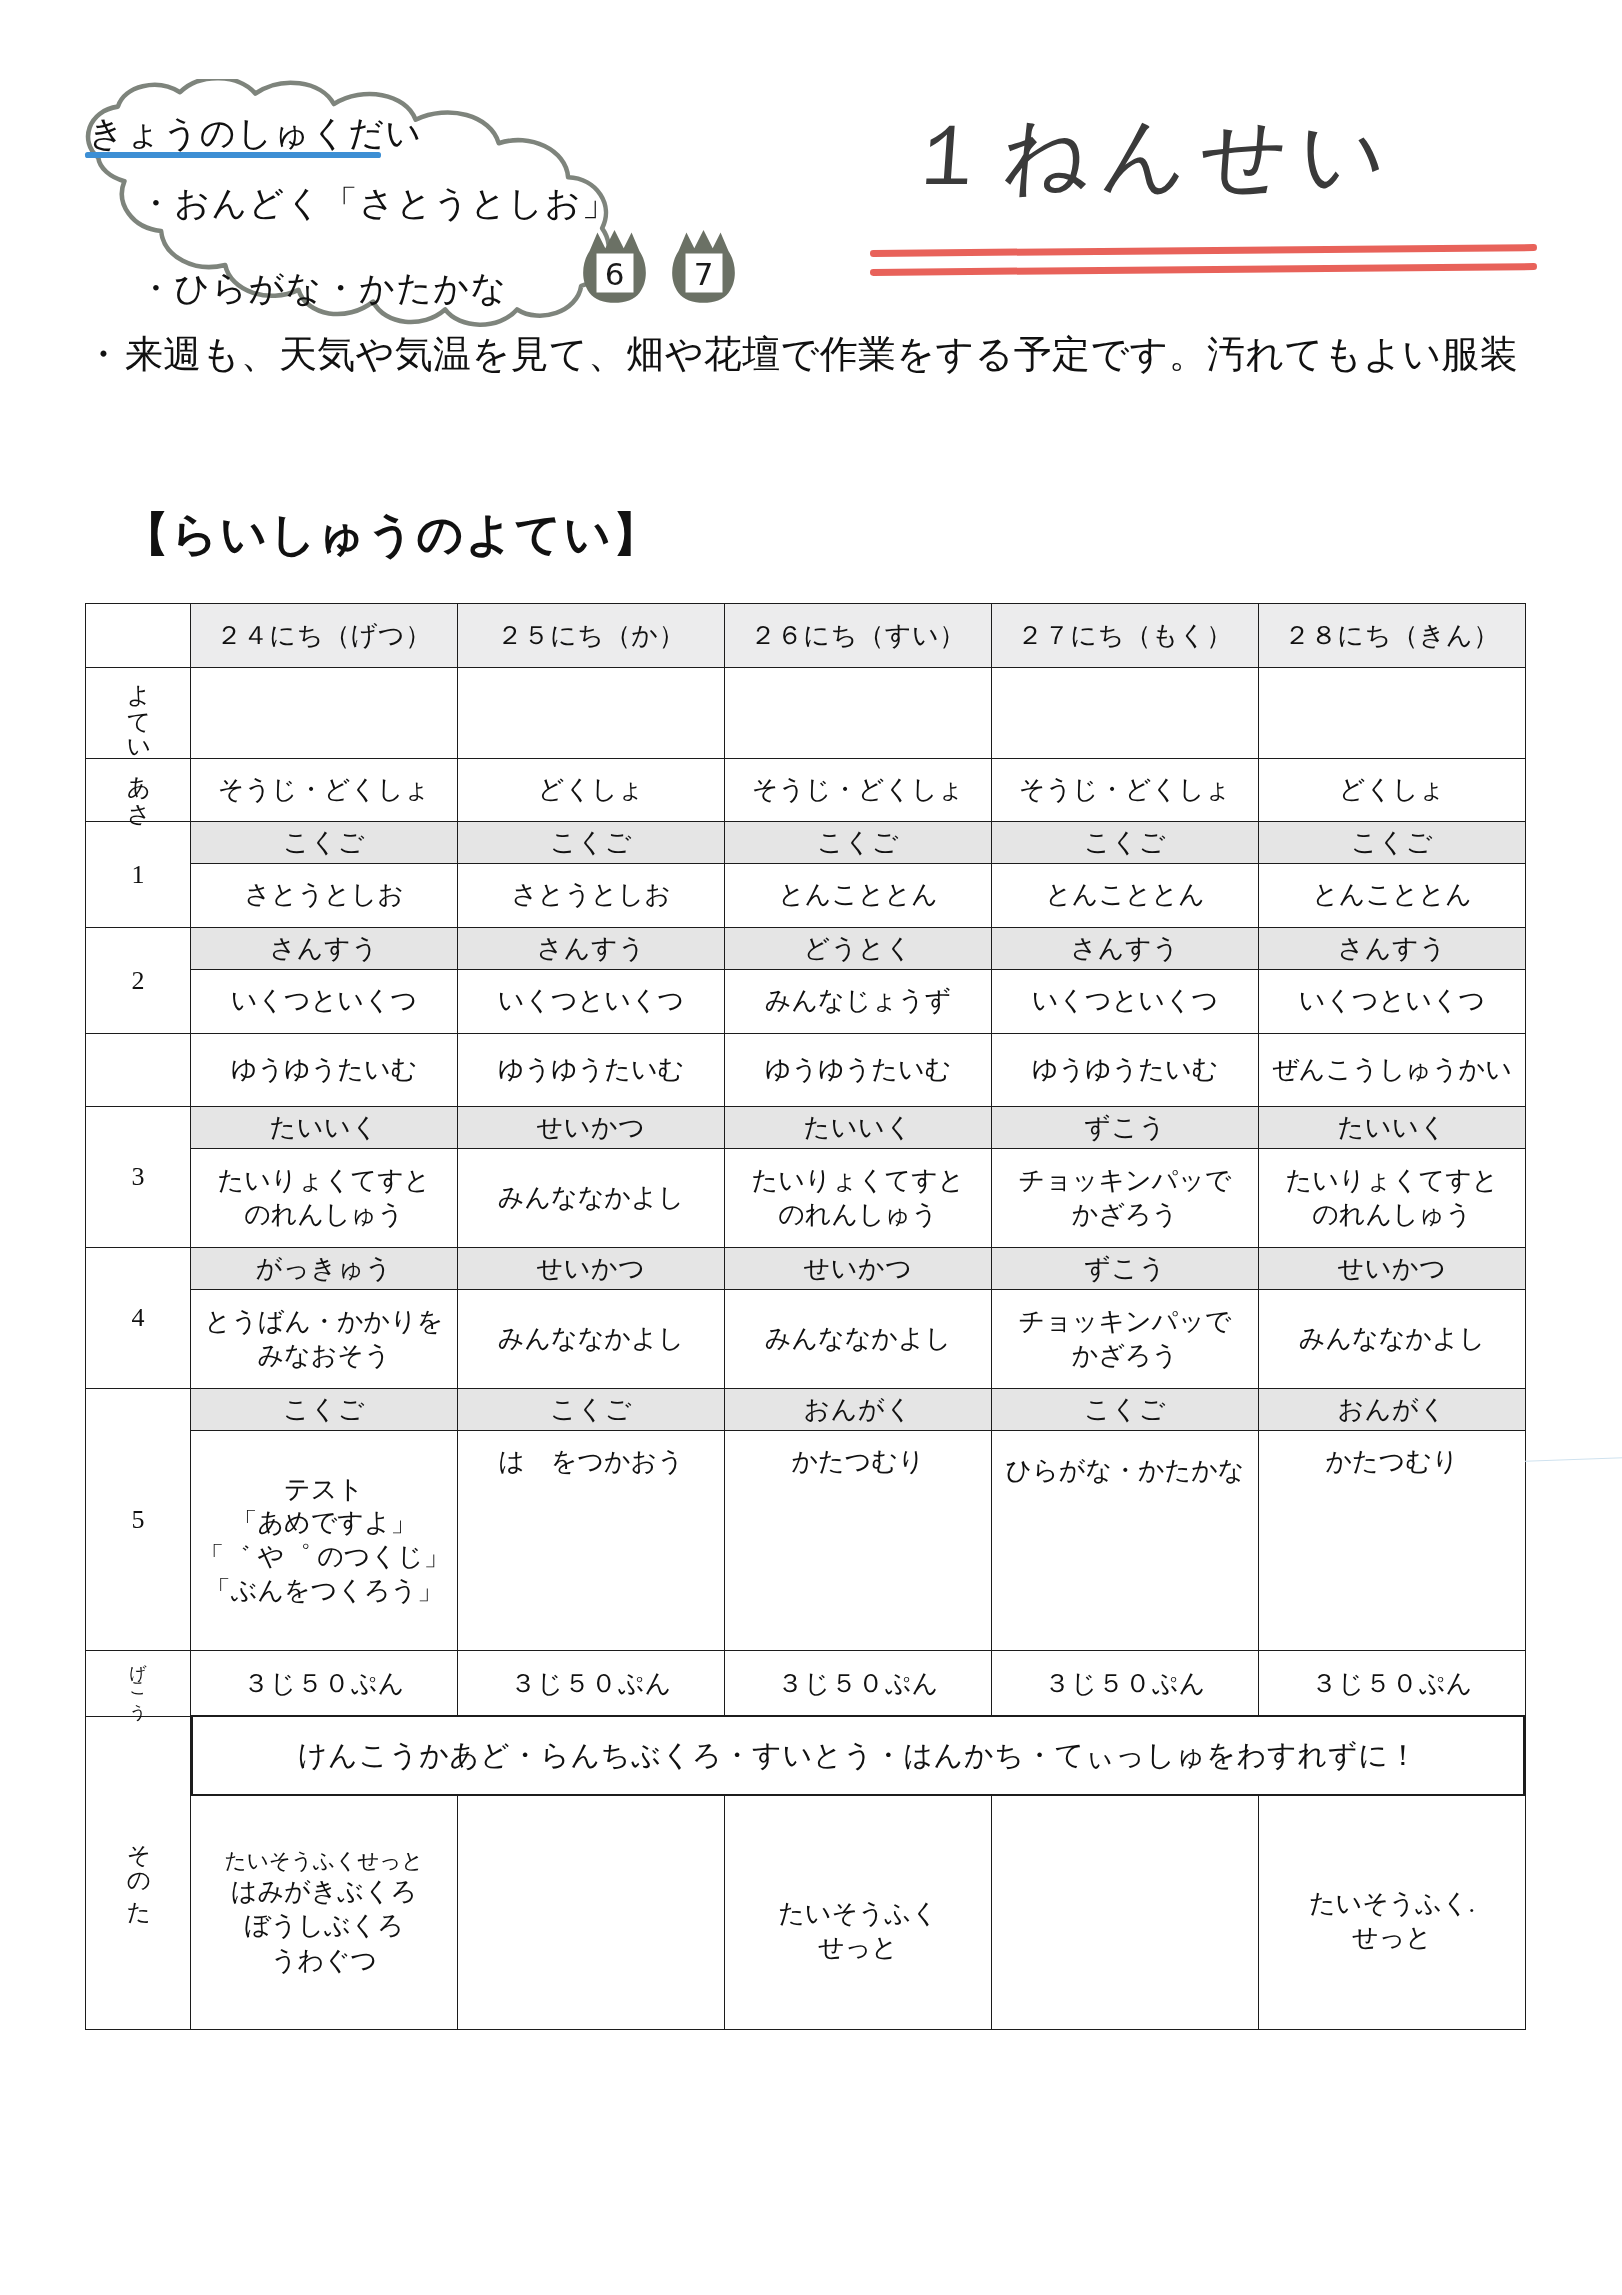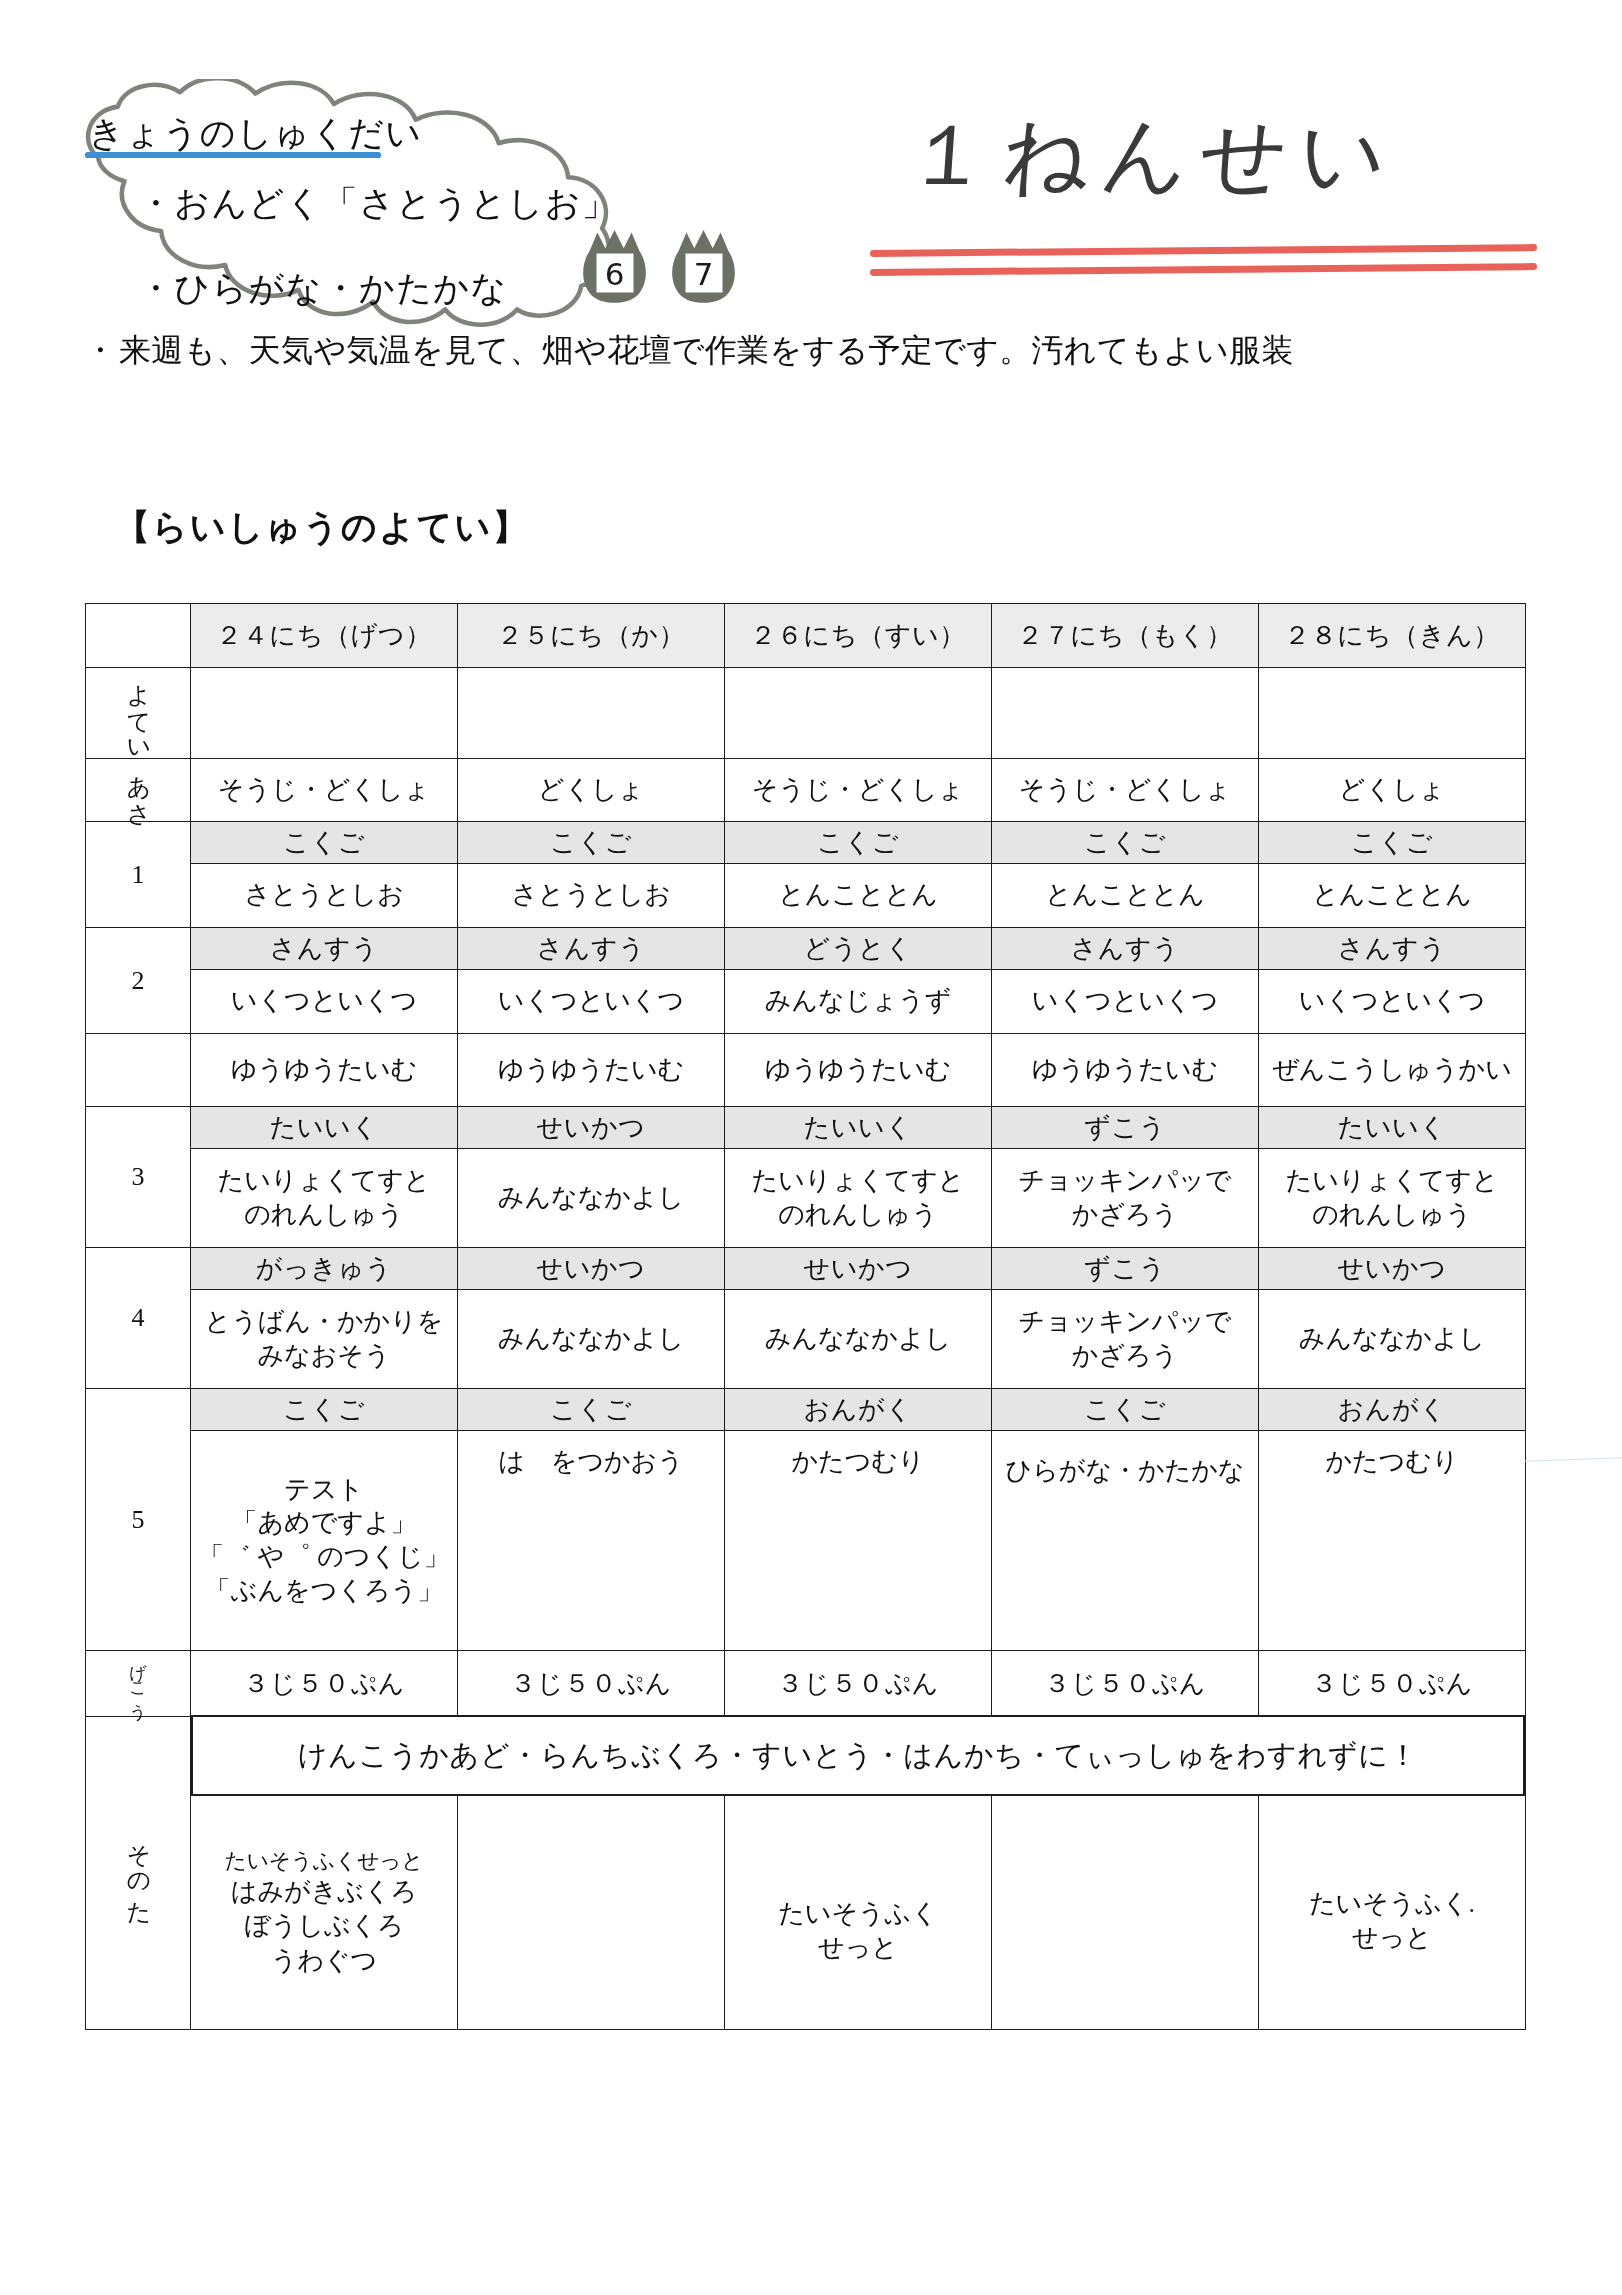--- a/index.html
+++ b/index.html
@@ -58,29 +58,29 @@
     position:absolute; left:870px;
     width:667px; height:7.2px;
     background:#e8625a; border-radius:3.3px;
   }
   #grade-underline-1 { top:247px; transform:rotate(-0.5deg); }
   #grade-underline-2 { top:266px; transform:rotate(-0.5deg); }
 
   
   #notice {
     position:absolute; left:84px; top:327px; width:1466px;
-    font-size:32px; line-height:1.45; letter-spacing:0.3px;
+    font-size:38px; line-height:1.45; letter-spacing:0.3px;
   }
   #notice .bullet { margin-right:2.6px; }
   #notice .line2 { display:block; margin-left:29px; }
 
   
   #section-heading {
-    position:absolute; left:115px; top:504px;
-    font-size:35px; letter-spacing:2px; font-weight:bold;
+    position:absolute; left:123px; top:504px;
+    font-size:46px; letter-spacing:2px; font-weight:bold;
   }
 
   
   #schedule-table {
     position:absolute; left:85px; top:603px;
     width:1440px;
     border-collapse:collapse;
     table-layout:fixed;
     font-family:Liberation Serif, serif;
   }

